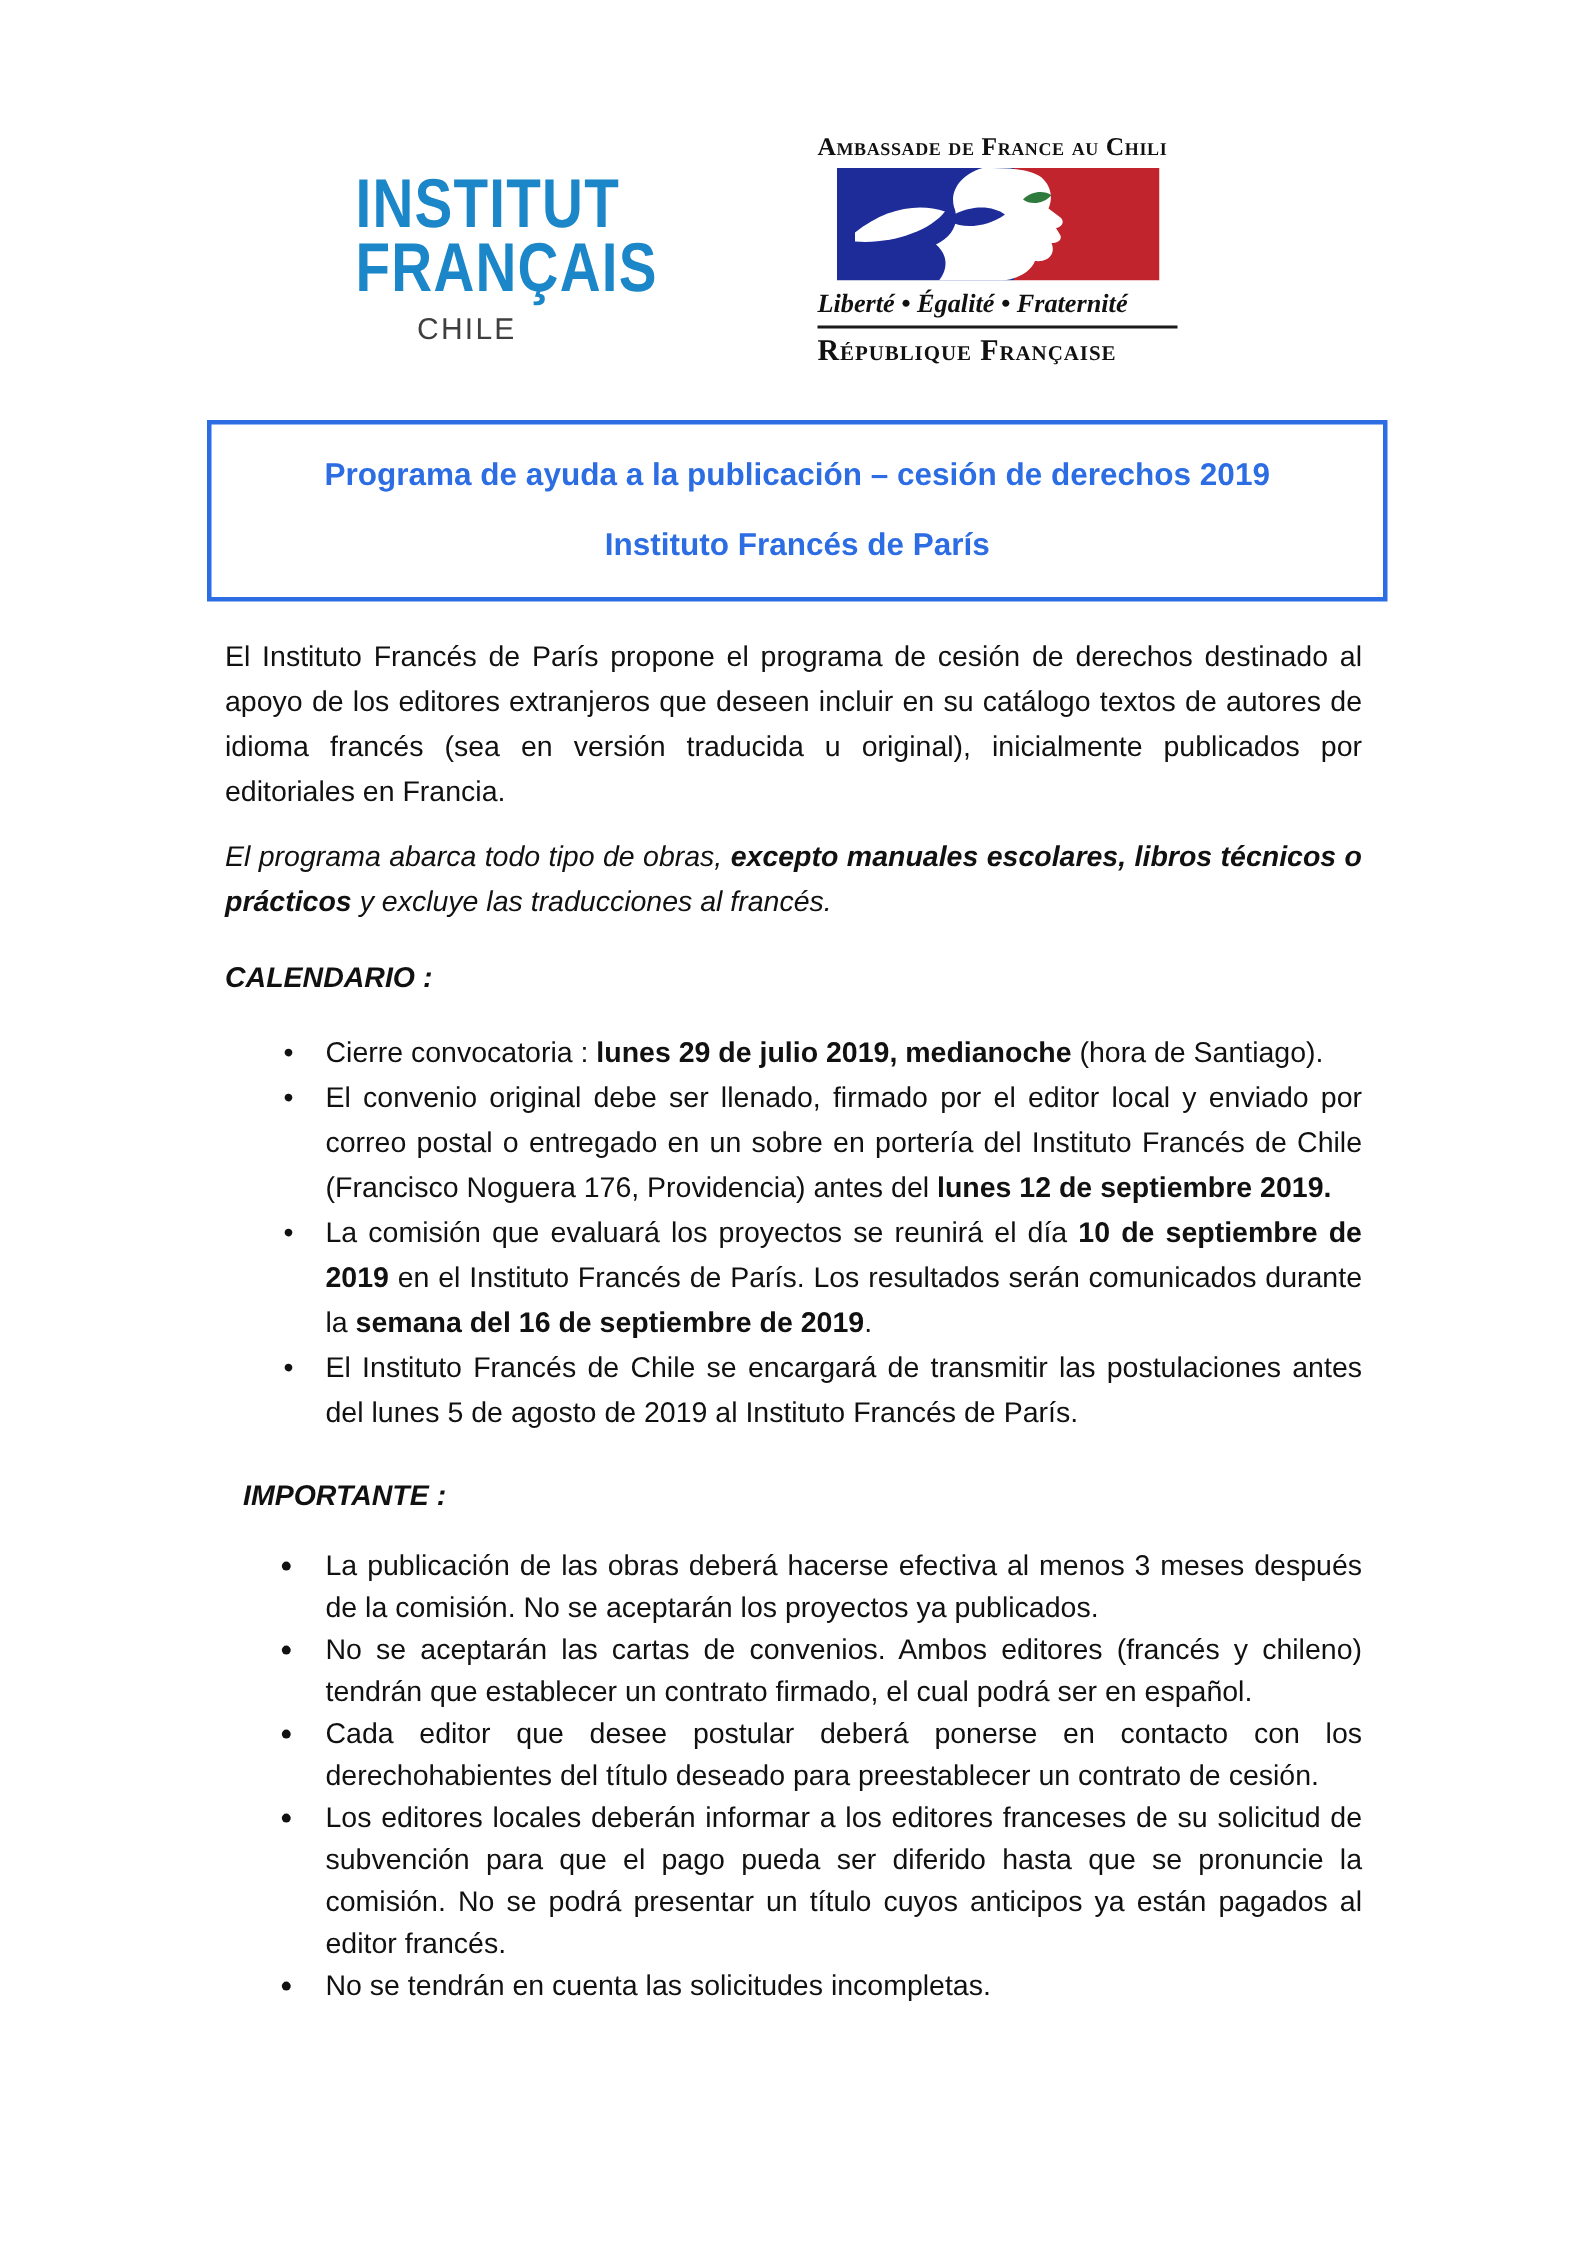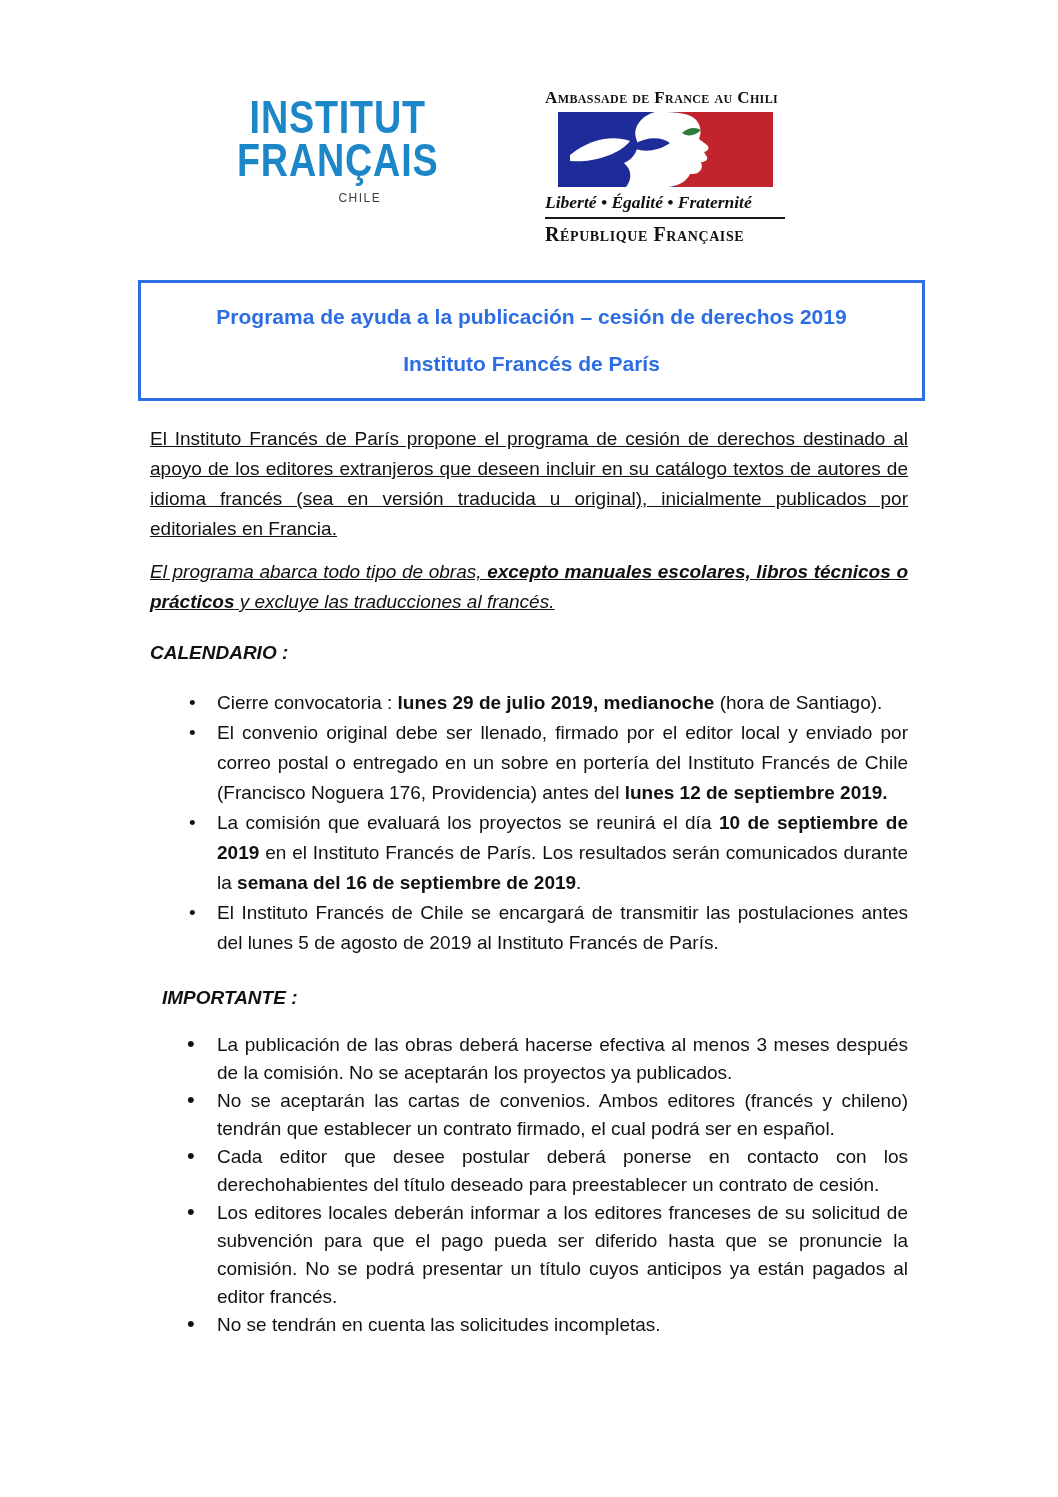--- a/index.html
+++ b/index.html
@@ -9,37 +9,38 @@
     min-height: 1497px;
     background: #ffffff;
     color: #111111;
     font-family: "Liberation Sans", "DejaVu Sans", sans-serif;
     overflow: hidden;
   }
 
   
   .header { position: relative; height: 280px; }
 
-  .logo-if { position: absolute; left: 237px; top: 96px; text-align: center; }
+  .logo-if { position: absolute; left: 237px; top: 114px; }
   .logo-if .big-line {
     color: #1b86c8;
     font-weight: 700;
     font-size: 46px;
     line-height: 0.94;
     letter-spacing: 1px;
     transform: scaleX(0.82);
     transform-origin: left top;
     white-space: nowrap;
   }
   .logo-if .country {
-    font-size: 12px;
+    font-size: 20px;
     color: #3f3f3f;
     letter-spacing: 1.5px;
     margin-top: 9px;
     font-weight: 400;
+    margin-left: 41px;
   }
 
   .logo-amb {
     position: absolute; left: 545px; top: 88px;
     width: 240px; text-align: left;
     font-family: "Liberation Serif", "DejaVu Serif", serif;
   }
   .amb-title {
     font-variant: small-caps;
     font-weight: 700;
@@ -85,21 +86,20 @@
   }
 
   
   .content { margin: 23px 0 0 150px; width: 758px; }
   .content p, .content li, .content .section-heading { font-size: 19px; }
 
   p.para {
     margin: 0 0 13px 0;
     line-height: 30px;
     text-align: justify;
-    text-decoration: underline;
   }
   p.scope { font-style: italic; margin-bottom: 21px; }
   .b { font-weight: 700; }
   .u { text-decoration-thickness: 2px; text-underline-offset: 3px; }
 
   .section-heading { font-weight: 700; margin: 0 0 20px 0; line-height: 30px; font-style: italic; }
   .heading-imp { margin-bottom: 18px; margin-left: 12px; }
 
   ul.doc-list { margin: 0; padding: 0 0 0 67px; list-style: none; text-align: justify; }
   ul.doc-list li { position: relative; line-height: 30px; }

